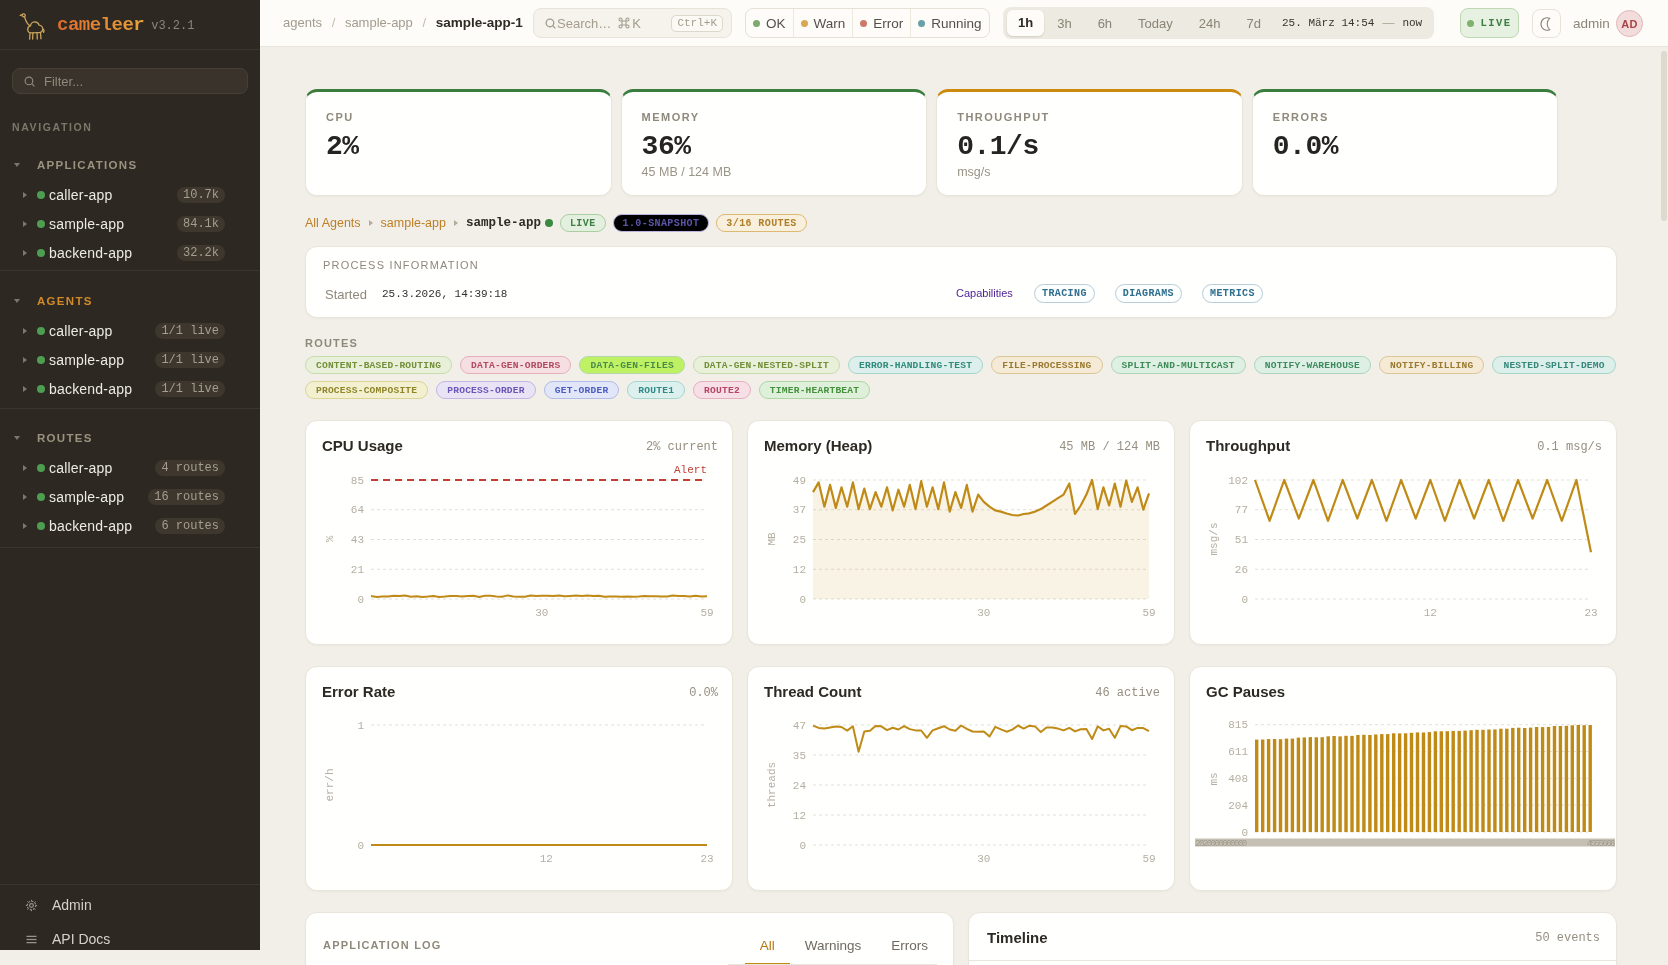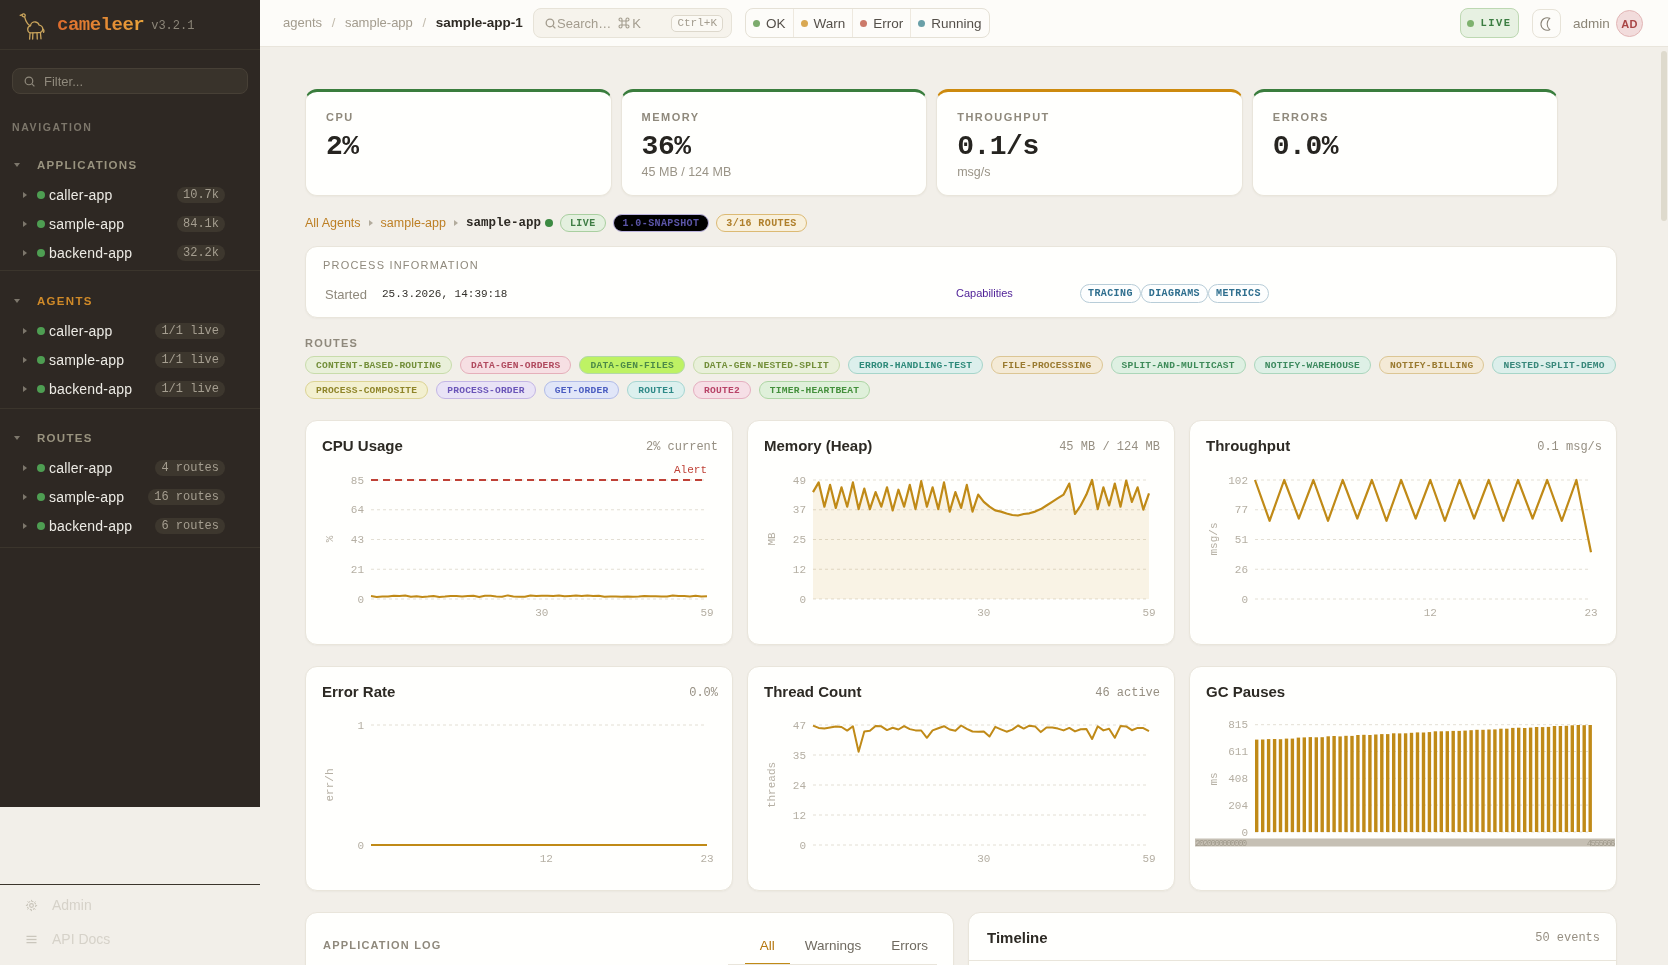--- a/index.html
+++ b/index.html
@@ -1,18 +1,18 @@
 <!DOCTYPE html>
 <html><head><meta charset="utf-8"><title>cameleer</title>
 <style>
 * { margin:0; padding:0; box-sizing:border-box; }
 html,body { width:1668px; height:965px; overflow:hidden; font-family:"Liberation Sans",sans-serif; background:#f2efe9; }
 
 
-#side { position:fixed; left:0; top:0; width:260px; height:807px; background:#2e2823; color:#e8e5df; z-index:5; }
+#side { position:fixed; left:0; top:0; width:260px; height:950px; background:#2e2823; color:#e8e5df; z-index:5; }
 #side .hdr { height:50px; display:flex; align-items:center; padding-left:19px; border-bottom:1px solid #3b352c; }
 #side .hdr .brand { font-family:"Liberation Mono",monospace; font-weight:bold; font-size:19px; margin-left:8px; letter-spacing:-0.5px;
   background:linear-gradient(90deg,#dd6b2d,#e9a33a); -webkit-background-clip:text; background-clip:text; color:transparent; }
 #side .hdr .ver { font-family:"Liberation Mono",monospace; font-size:12px; color:#8b8578; margin-left:7px; margin-top:3px; }
 #filter { position:absolute; left:12px; top:68px; width:236px; height:26px; background:#39332b; border:1px solid #474036;
   border-radius:8px; display:flex; align-items:center; padding-left:10px; color:#8f897c; font-size:13px; }
 #filter svg { margin-right:8px; }
 .navlabel { position:absolute; left:12px; top:121px; font-size:10.5px; letter-spacing:1.6px; color:#7d776b; font-weight:bold; }
 .sec { position:absolute; left:0; width:260px; }
 .sechdr { position:relative; height:18px; }
@@ -79,21 +79,21 @@
 #agentrow .cur { font-family:"Liberation Mono",monospace; font-weight:bold; font-size:12.5px; color:#2e2a24; }
 #agentrow .gdot { width:8px; height:8px; border-radius:50%; background:#3c8a42; margin:0 7px 0 4px; }
 .abadge { font-family:"Liberation Mono",monospace; font-size:10px; font-weight:bold; letter-spacing:0.4px; border-radius:999px;
   padding:2.5px 9px; margin-right:7px; border:1px solid; }
 
 #proc { position:absolute; top:199px; left:0; width:1312px; height:72px; }
 #proc .pt { position:absolute; left:17px; top:12px; font-size:11px; letter-spacing:1.2px; color:#8f897c; font-weight:normal; }
 #proc .sl { position:absolute; left:19px; top:40px; font-size:13px; color:#8f897c; }
 #proc .sv { position:absolute; left:76px; top:41px; font-family:"Liberation Mono",monospace; font-size:11px; color:#33302a; }
 #proc .cap { position:absolute; left:650px; top:40px; font-size:11px; color:#4c1d95; }
-#proc .capchips { position:absolute; left:774px; top:37px; display:flex; gap:0; }
+#proc .capchips { position:absolute; left:728px; top:37px; display:flex; gap:20px; }
 .capchip { font-family:"Liberation Mono",monospace; font-size:10px; font-weight:bold; letter-spacing:0.4px; color:#2e6e8e;
   border:1px solid #b8cdd8; border-radius:999px; padding:3px 7px; background:#fdfefe; }
 
 #routesec { position:absolute; top:290px; left:0; width:1312px; }
 #routesec .rl { font-size:11px; letter-spacing:1.2px; color:#8f897c; font-weight:bold; }
 #routechips { margin-top:7px; display:flex; flex-wrap:wrap; gap:7px 8px; width:1320px; }
 .rchip { font-family:"Liberation Mono",monospace; font-size:9.6px; font-weight:bold; letter-spacing:0.2px;
   border:1px solid; border-radius:999px; padding:2.5px 10px; white-space:nowrap; }
 
 #chartgrid { position:absolute; top:373px; left:0; width:1312px; display:grid; grid-template-columns:repeat(3,1fr); gap:21px 14px; }
@@ -127,20 +127,31 @@
         <path d="M8 8 L8 5 A3 3 0 1 0 5 8 L19 8 A3 3 0 1 0 16 5 L16 19 A3 3 0 1 0 19 16 L5 16 A3 3 0 1 0 8 19 Z"></path>
       </svg>
       <span style="margin-left:2px">K</span> 
       <span class="kbd">Ctrl+K</span>
   </div>
   <div id="statusgrp">
     <div class="seg"><span class="dot" style="background:#7cab6d"></span>OK</div>
     <div class="seg"><span class="dot" style="background:#d9a852"></span>Warn</div>
     <div class="seg"><span class="dot" style="background:#cc7a6a"></span>Error</div>
     <div class="seg"><span class="dot" style="background:#6aa0a8"></span>Running</div>
+  </div>
+  <div id="timegrp">
+    <span class="tr on">1h</span>
+      <span class="tr">3h</span>
+      <span class="tr">6h</span>
+      <span class="tr">Today</span>
+    <span class="tr">24h</span>
+      <span class="tr">7d</span>
+    <span class="dt">25. März 14:54</span>
+      <span class="dash">—</span>
+      <span class="now">now</span>
   </div>
   <div id="livebadge"><span class="dot"></span>LIVE</div>
   <div id="moonbtn">
       <svg width="16" height="16" viewBox="0 0 24 24" fill="none" stroke="#8a8478" stroke-width="1.6">
         <path d="M16 3.5 A9.3 9.3 0 1 0 16 20.5 A11.5 11.5 0 0 1 16 3.5 Z"></path>
       </svg>
     </div>
   <div id="admintxt">admin</div>
   <div id="avatar">AD</div>
 </div>

